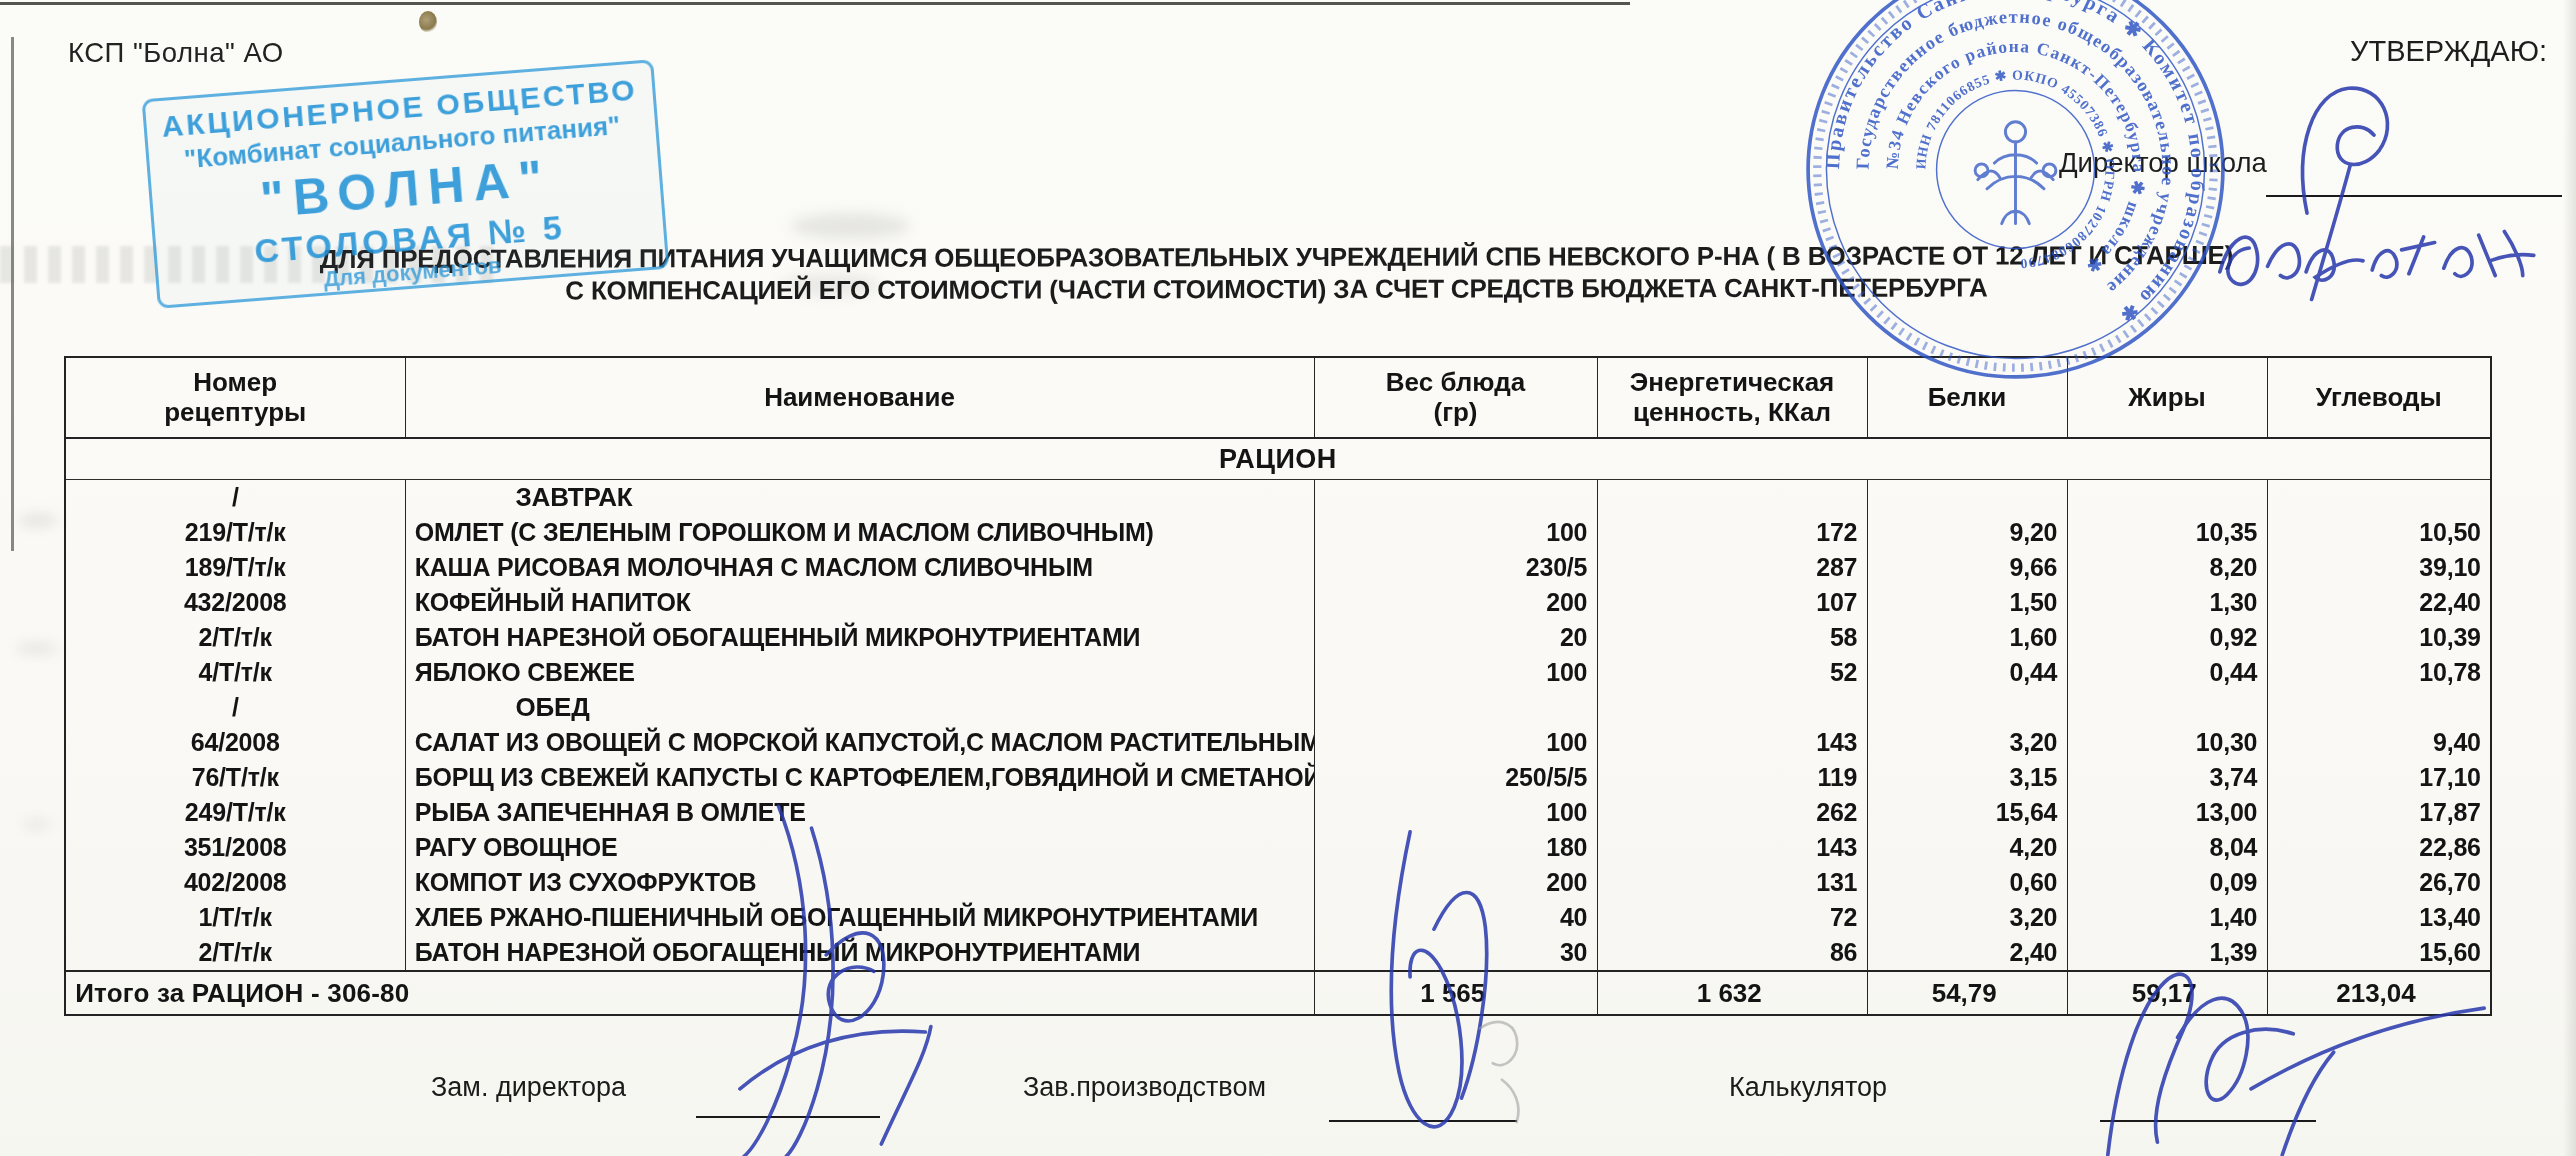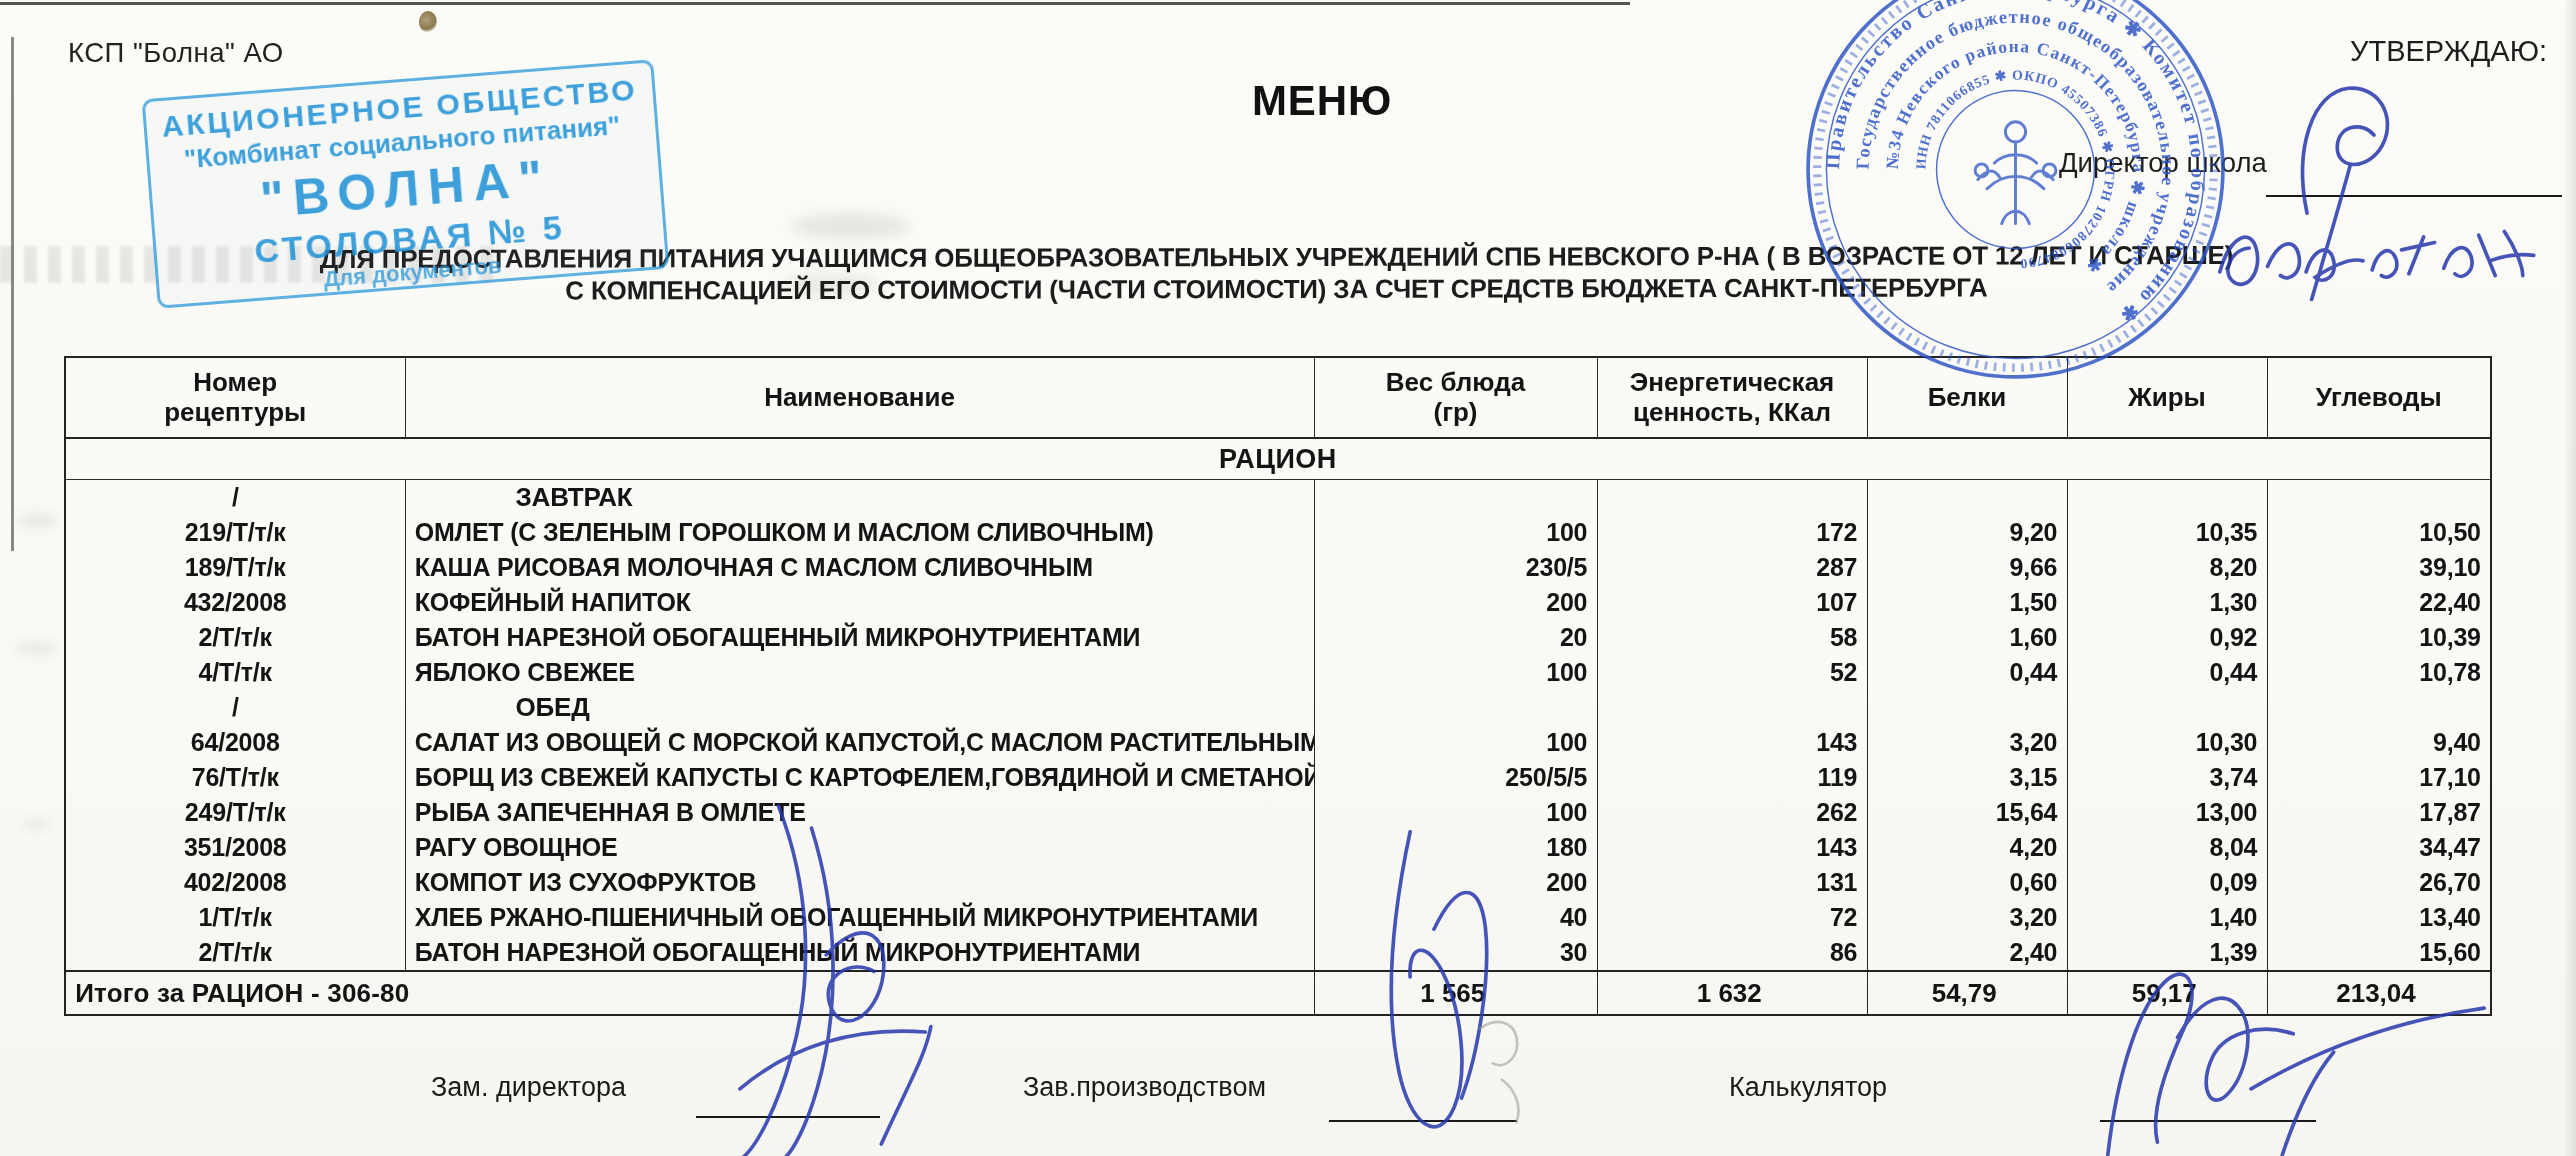--- a/index.html
+++ b/index.html
@@ -91,21 +91,20 @@
   <div class="smudge" style="left:14.7px;top:643px;width:44px;height:11px;opacity:.18;"></div>
   <div class="smudge" style="left:22px;top:820px;width:29px;height:9.2px;opacity:.16;"></div>
   <div class="ghost-strip"></div>
 
   <div class="org-line">КСП "Болна" АО</div>
   <div class="approve">УТВЕРЖДАЮ:</div>
   <div class="director-role">Директор школа</div>
   <div class="sig-line director"></div>
 
   <div class="title-block">
-    <div class="doc-title">МЕНЮ</div>
   </div>
   <div class="subtitle s1">ДЛЯ ПРЕДОСТАВЛЕНИЯ ПИТАНИЯ УЧАЩИМСЯ ОБЩЕОБРАЗОВАТЕЛЬНЫХ УЧРЕЖДЕНИЙ СПБ НЕВСКОГО Р-НА ( В ВОЗРАСТЕ ОТ 12 ЛЕТ И СТАРШЕ)</div>
   <div class="subtitle s2">С КОМПЕНСАЦИЕЙ ЕГО СТОИМОСТИ (ЧАСТИ СТОИМОСТИ) ЗА СЧЕТ СРЕДСТВ БЮДЖЕТА САНКТ-ПЕТЕРБУРГА</div>
 
   <div class="rect-stamp">
     <div class="l1">АКЦИОНЕРНОЕ ОБЩЕСТВО</div>
     <div class="l2">"Комбинат социального питания"</div>
     <div class="l3">"ВОЛНА"</div>
     <div class="l4">СТОЛОВАЯ № 5</div>
     <div class="l5">Для документов</div>
@@ -257,21 +256,21 @@
           <td class="c-num vline">13,00</td>
           <td class="c-num vline outer-r">17,87</td>
         </tr>
         <tr>
           <td class="c-recipe outer-l">351/2008</td>
           <td class="c-name vline">РАГУ ОВОЩНОЕ</td>
           <td class="c-num vline">180</td>
           <td class="c-num vline">143</td>
           <td class="c-num vline">4,20</td>
           <td class="c-num vline">8,04</td>
-          <td class="c-num vline outer-r">34,47</td>
+          <td class="c-num vline outer-r">22,86</td>
         </tr>
         <tr>
           <td class="c-recipe outer-l">402/2008</td>
           <td class="c-name vline">КОМПОТ ИЗ СУХОФРУКТОВ</td>
           <td class="c-num vline">200</td>
           <td class="c-num vline">131</td>
           <td class="c-num vline">0,60</td>
           <td class="c-num vline">0,09</td>
           <td class="c-num vline outer-r">26,70</td>
         </tr>

